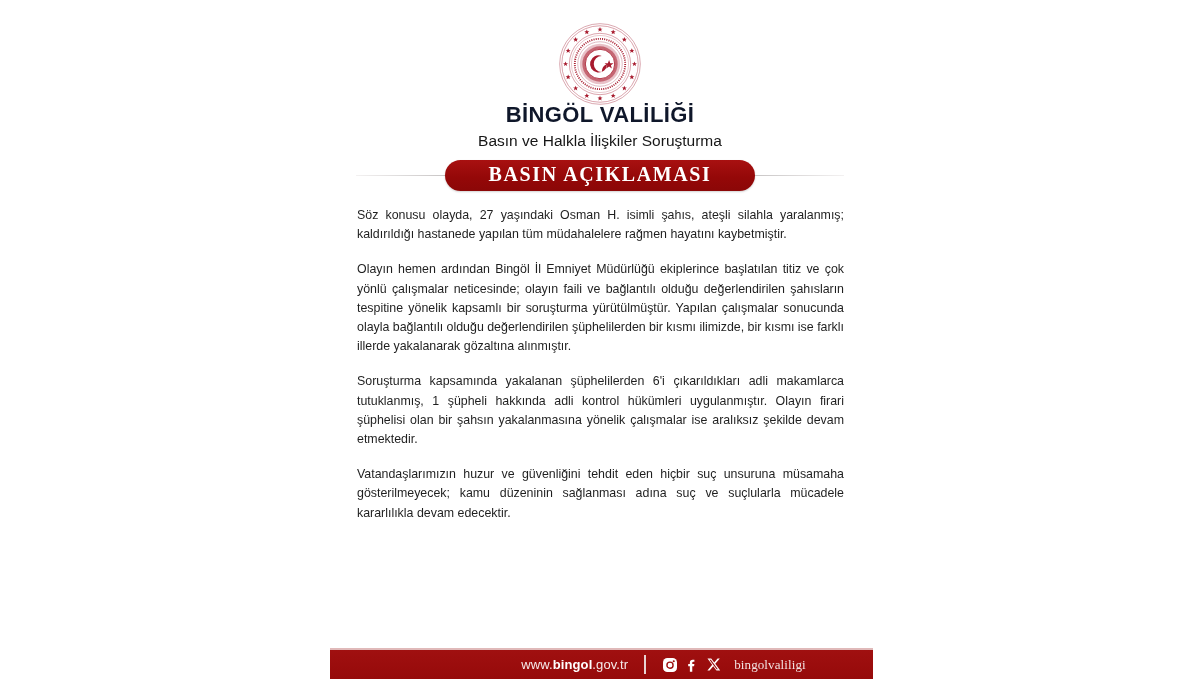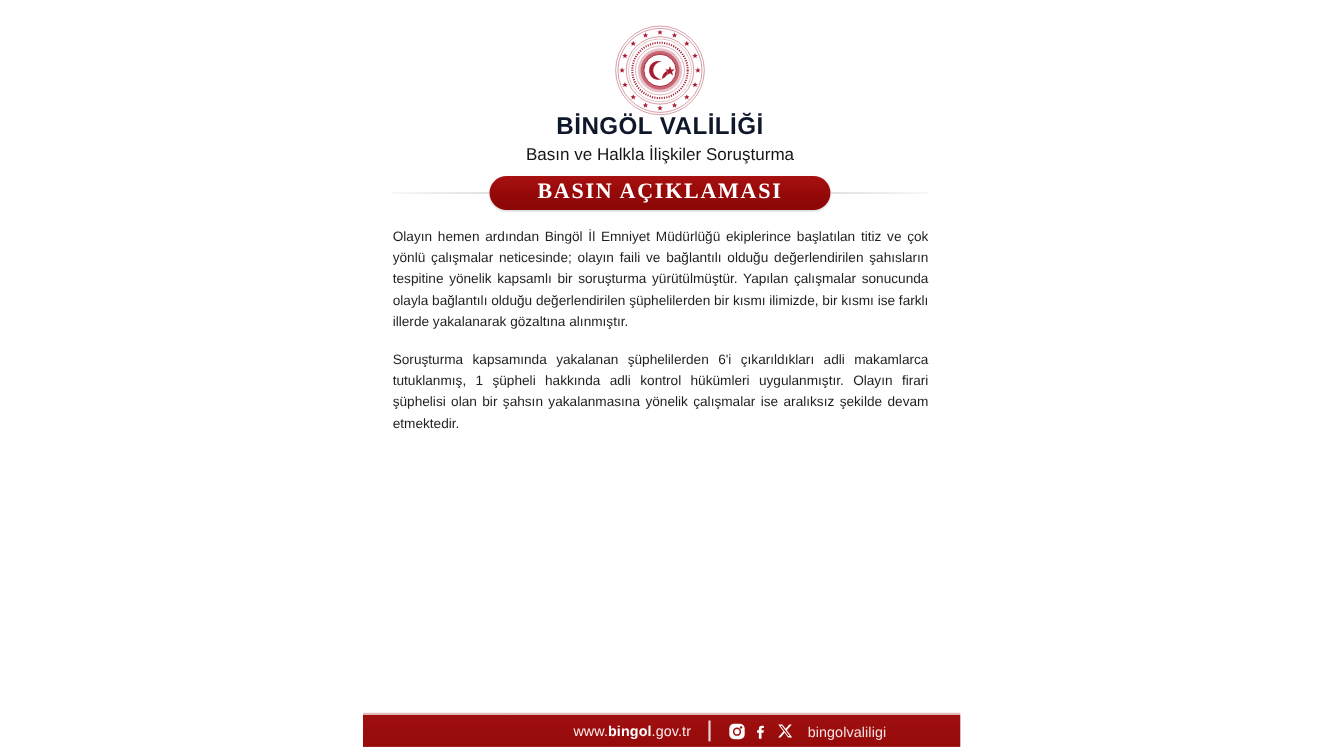--- a/index.html
+++ b/index.html
@@ -166,20 +166,21 @@
     height: 19px;
     background: #e8d3d3;
     margin: 0 16px;
     flex: 0 0 auto;
   }
   .footer-social {
     display: flex;
     align-items: flex-end;
     gap: 6px;
     white-space: nowrap;
+    font-family: Liberation Serif, serif;
   }
   .social-icon {
     display: inline-flex;
     align-items: center;
     justify-content: center;
     width: 16px;
     height: 16px;
     flex: 0 0 auto;
   }
   .footer-handle {
@@ -244,22 +245,24 @@
 
   <div class="banner-row">
     <div class="banner-rule"></div>
     <div class="banner-pill">
       <span class="banner-text">BASIN AÇIKLAMASI</span>
     </div>
     <div class="banner-rule right"></div>
   </div>
 
   <div class="body-block">
+    <p class="para">Söz konusu olayda, 27 yaşındaki Osman H. isimli şahıs, ateşli silahla yaralanmış; kaldırıldığı hastanede yapılan tüm müdahalelere rağmen hayatını kaybetmiştir.</p>
     <p class="para">Olayın hemen ardından Bingöl İl Emniyet Müdürlüğü ekiplerince başlatılan titiz ve çok yönlü çalışmalar neticesinde; olayın faili ve bağlantılı olduğu değerlendirilen şahısların tespitine yönelik kapsamlı bir soruşturma yürütülmüştür. Yapılan çalışmalar sonucunda olayla bağlantılı olduğu değerlendirilen şüphelilerden bir kısmı ilimizde, bir kısmı ise farklı illerde yakalanarak gözaltına alınmıştır.</p>
     <p class="para">Soruşturma kapsamında yakalanan şüphelilerden 6'i çıkarıldıkları adli makamlarca tutuklanmış, 1 şüpheli hakkında adli kontrol hükümleri uygulanmıştır. Olayın firari şüphelisi olan bir şahsın yakalanmasına yönelik çalışmalar ise aralıksız şekilde devam etmektedir.</p>
+    <p class="para">Vatandaşlarımızın huzur ve güvenliğini tehdit eden hiçbir suç unsuruna müsamaha gösterilmeyecek; kamu düzeninin sağlanması adına suç ve suçlularla mücadele kararlılıkla devam edecektir.</p>
   </div>
 
 
   <div class="footer-bar">
     <div class="footer-inner">
       <div class="footer-url"><span>www.</span><span class="b">bingol</span><span>.gov.tr</span></div>
 
       <div class="footer-divider"></div>
 
       <div class="footer-social">

